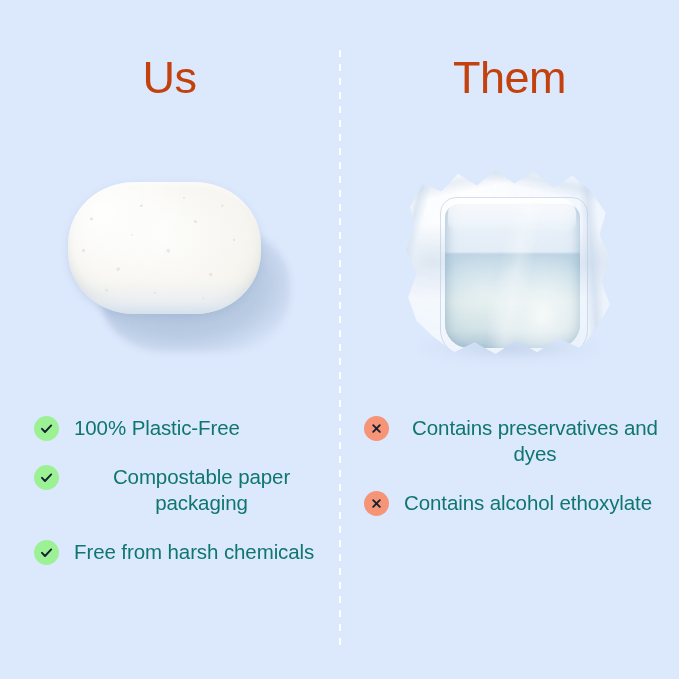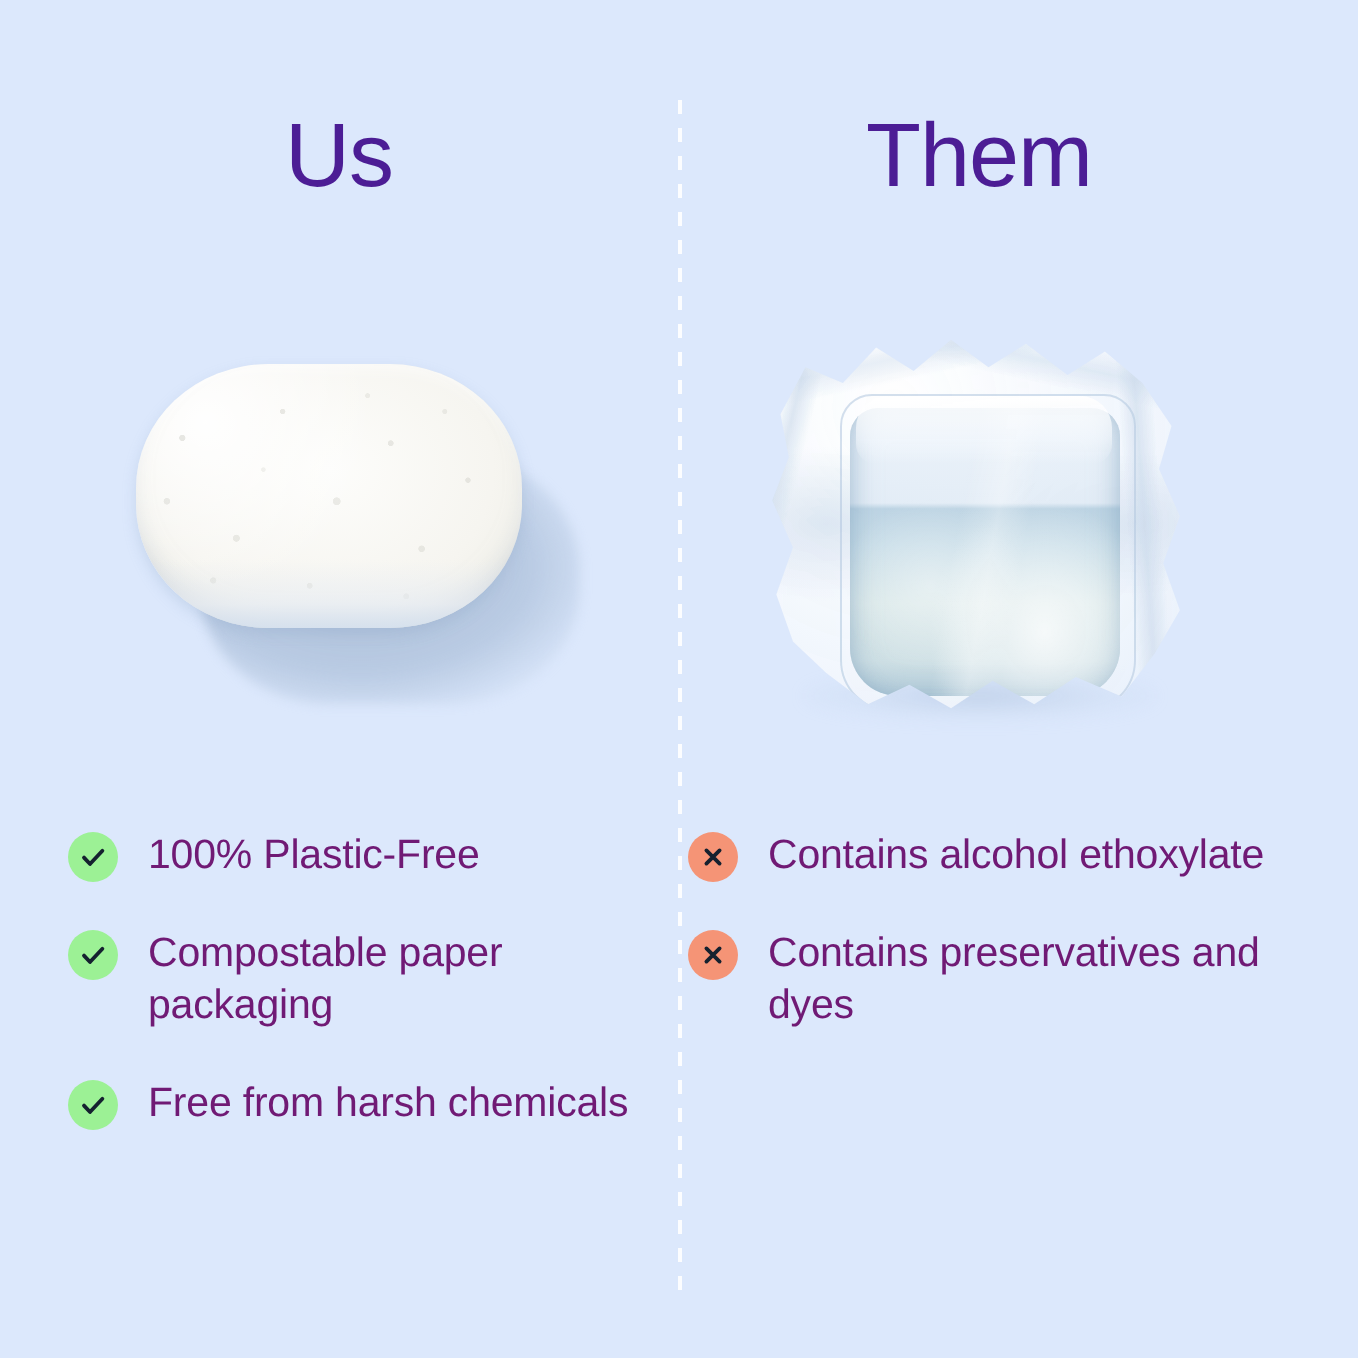--- a/index.html
+++ b/index.html
@@ -41,33 +41,33 @@
   }
 
   
   .column {
     position: absolute;
     top: 0;
     width: 339px;
     height: 679px;
   }
   .column-us   { left: 0; }
-  .column-them { left: 320px; }
+  .column-them { left: 340px; }
 
   .column-title {
     position: absolute;
     top: 50px;
     left: 0;
     width: 100%;
     text-align: center;
     font-size: 45px;
     line-height: 56px;
     font-weight: 400;
     letter-spacing: -0.5px;
-    color: #4c1d95;
+    color: #c2410c;
   }
 
   
   .product-stage {
     position: absolute;
     top: 140px;
     left: 0;
     width: 339px;
     height: 255px;
   }
@@ -267,23 +267,24 @@
     justify-content: center;
   }
   .badge-check { background: #9cf195; }
   .badge-cross { background: #f59476; }
 
   .claim-badge svg { display: block; }
 
   .claim-text {
     font-size: 20.5px;
     line-height: 26px;
-    color: #701a75;
+    color: #0f766e;
     letter-spacing: -0.1px;
     max-width: 255px;
+    text-align: center;
   }
   .column-them .claim-text { max-width: 262px; }
 </style>
 </head>
 <body>
 
 <div class="comparison-board">
 
   <div class="column column-us">
     <div class="column-title">Us</div>
@@ -351,28 +352,28 @@
 
     <div class="claim-list">
 
 
       <div class="claim-item">
         <span class="claim-badge badge-cross">
           <svg width="15" height="15" viewBox="0 0 15 15" aria-hidden="true">
             <path d="M4.2 4.2 L10.8 10.8 M10.8 4.2 L4.2 10.8" fill="none" stroke="#15212f" stroke-width="1.9" stroke-linecap="round"></path>
           </svg>
         </span>
+        <span class="claim-text">Contains preservatives and dyes</span>
+      </div>
+
+      <div class="claim-item">
+        <span class="claim-badge badge-cross">
+          <svg width="15" height="15" viewBox="0 0 15 15" aria-hidden="true">
+            <path d="M4.2 4.2 L10.8 10.8 M10.8 4.2 L4.2 10.8" fill="none" stroke="#15212f" stroke-width="1.9" stroke-linecap="round"></path>
+          </svg>
+        </span>
         <span class="claim-text">Contains alcohol ethoxylate</span>
-      </div>
-
-      <div class="claim-item">
-        <span class="claim-badge badge-cross">
-          <svg width="15" height="15" viewBox="0 0 15 15" aria-hidden="true">
-            <path d="M4.2 4.2 L10.8 10.8 M10.8 4.2 L4.2 10.8" fill="none" stroke="#15212f" stroke-width="1.9" stroke-linecap="round"></path>
-          </svg>
-        </span>
-        <span class="claim-text">Contains preservatives and dyes</span>
       </div>
 
     </div>
   </div>
 
 </div>
 
 </body></html>

